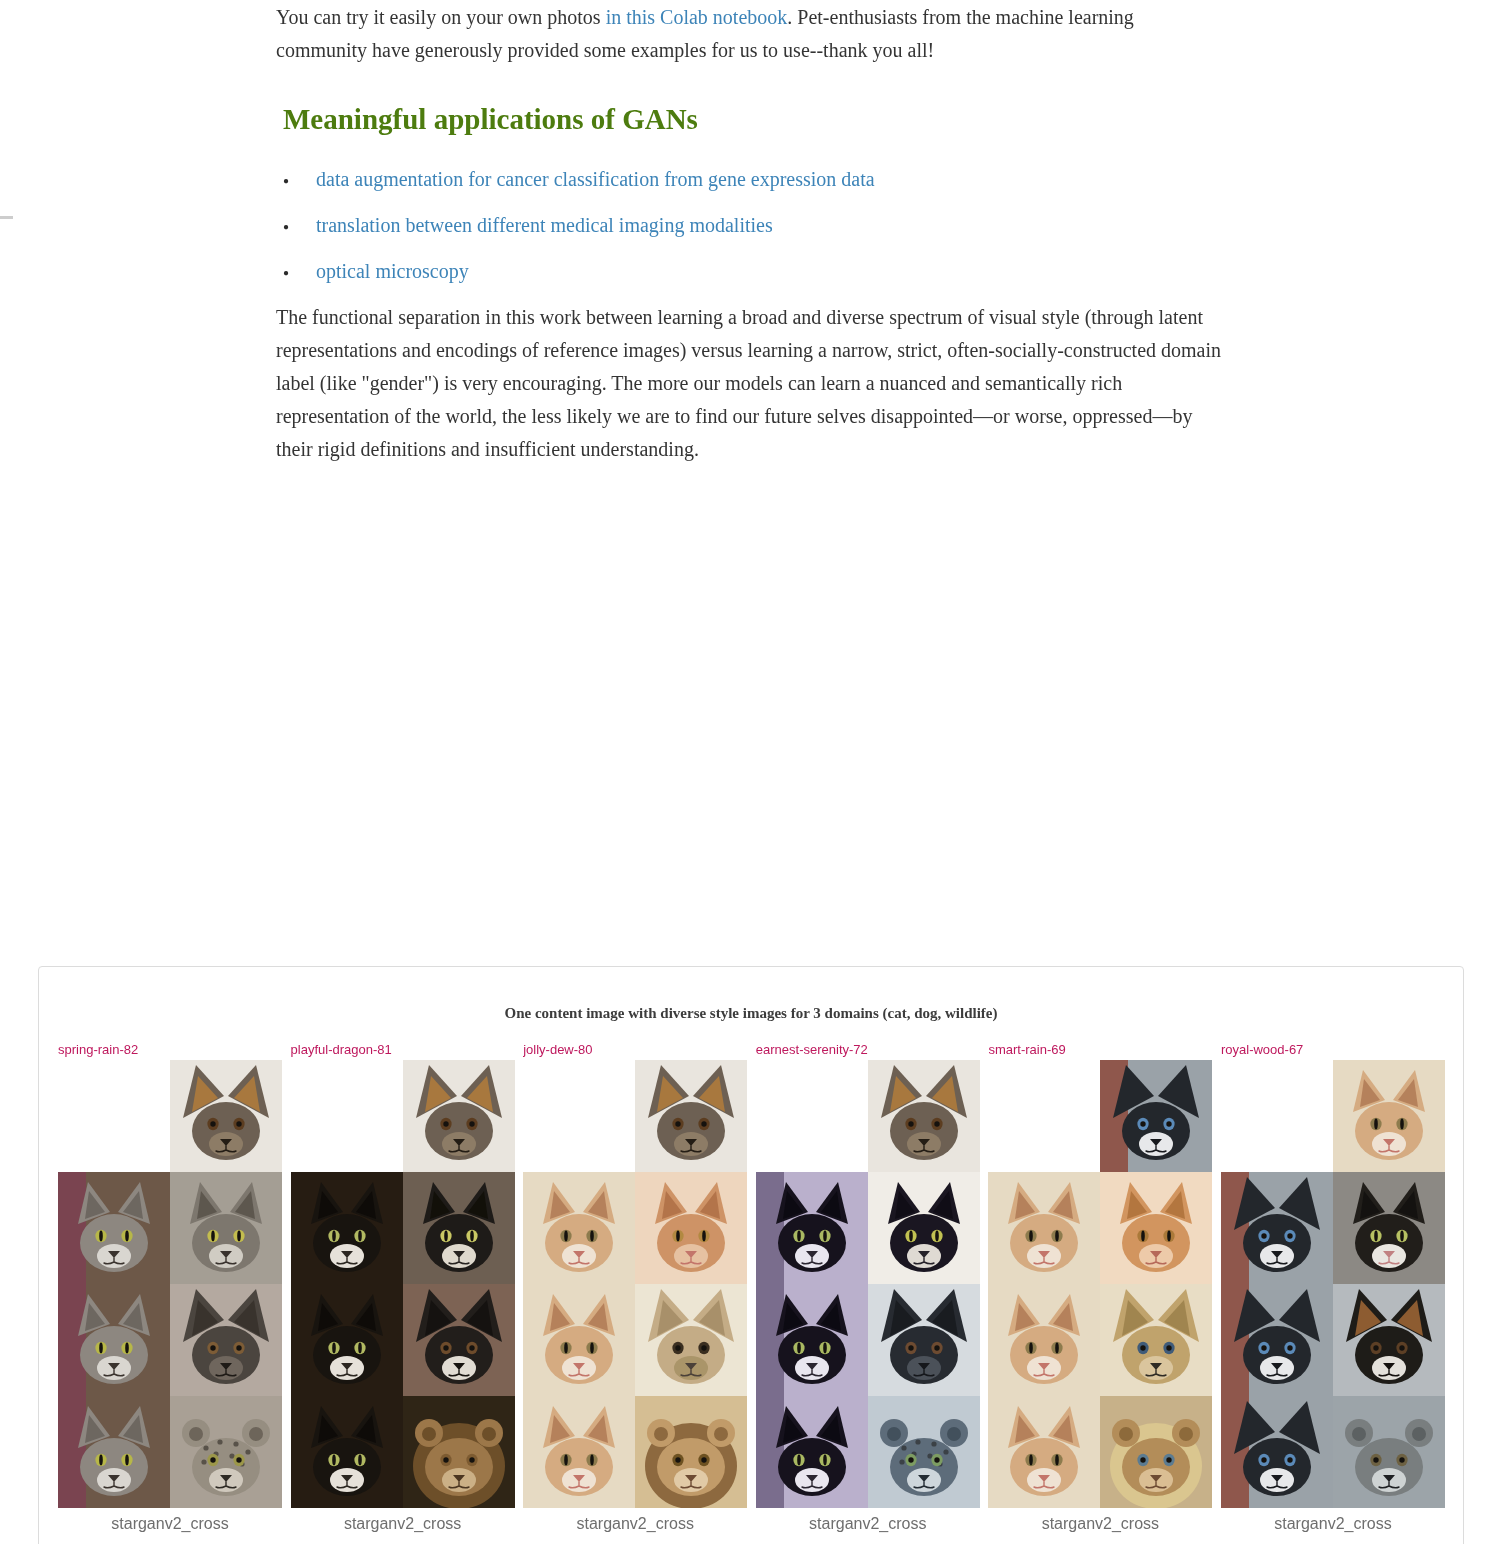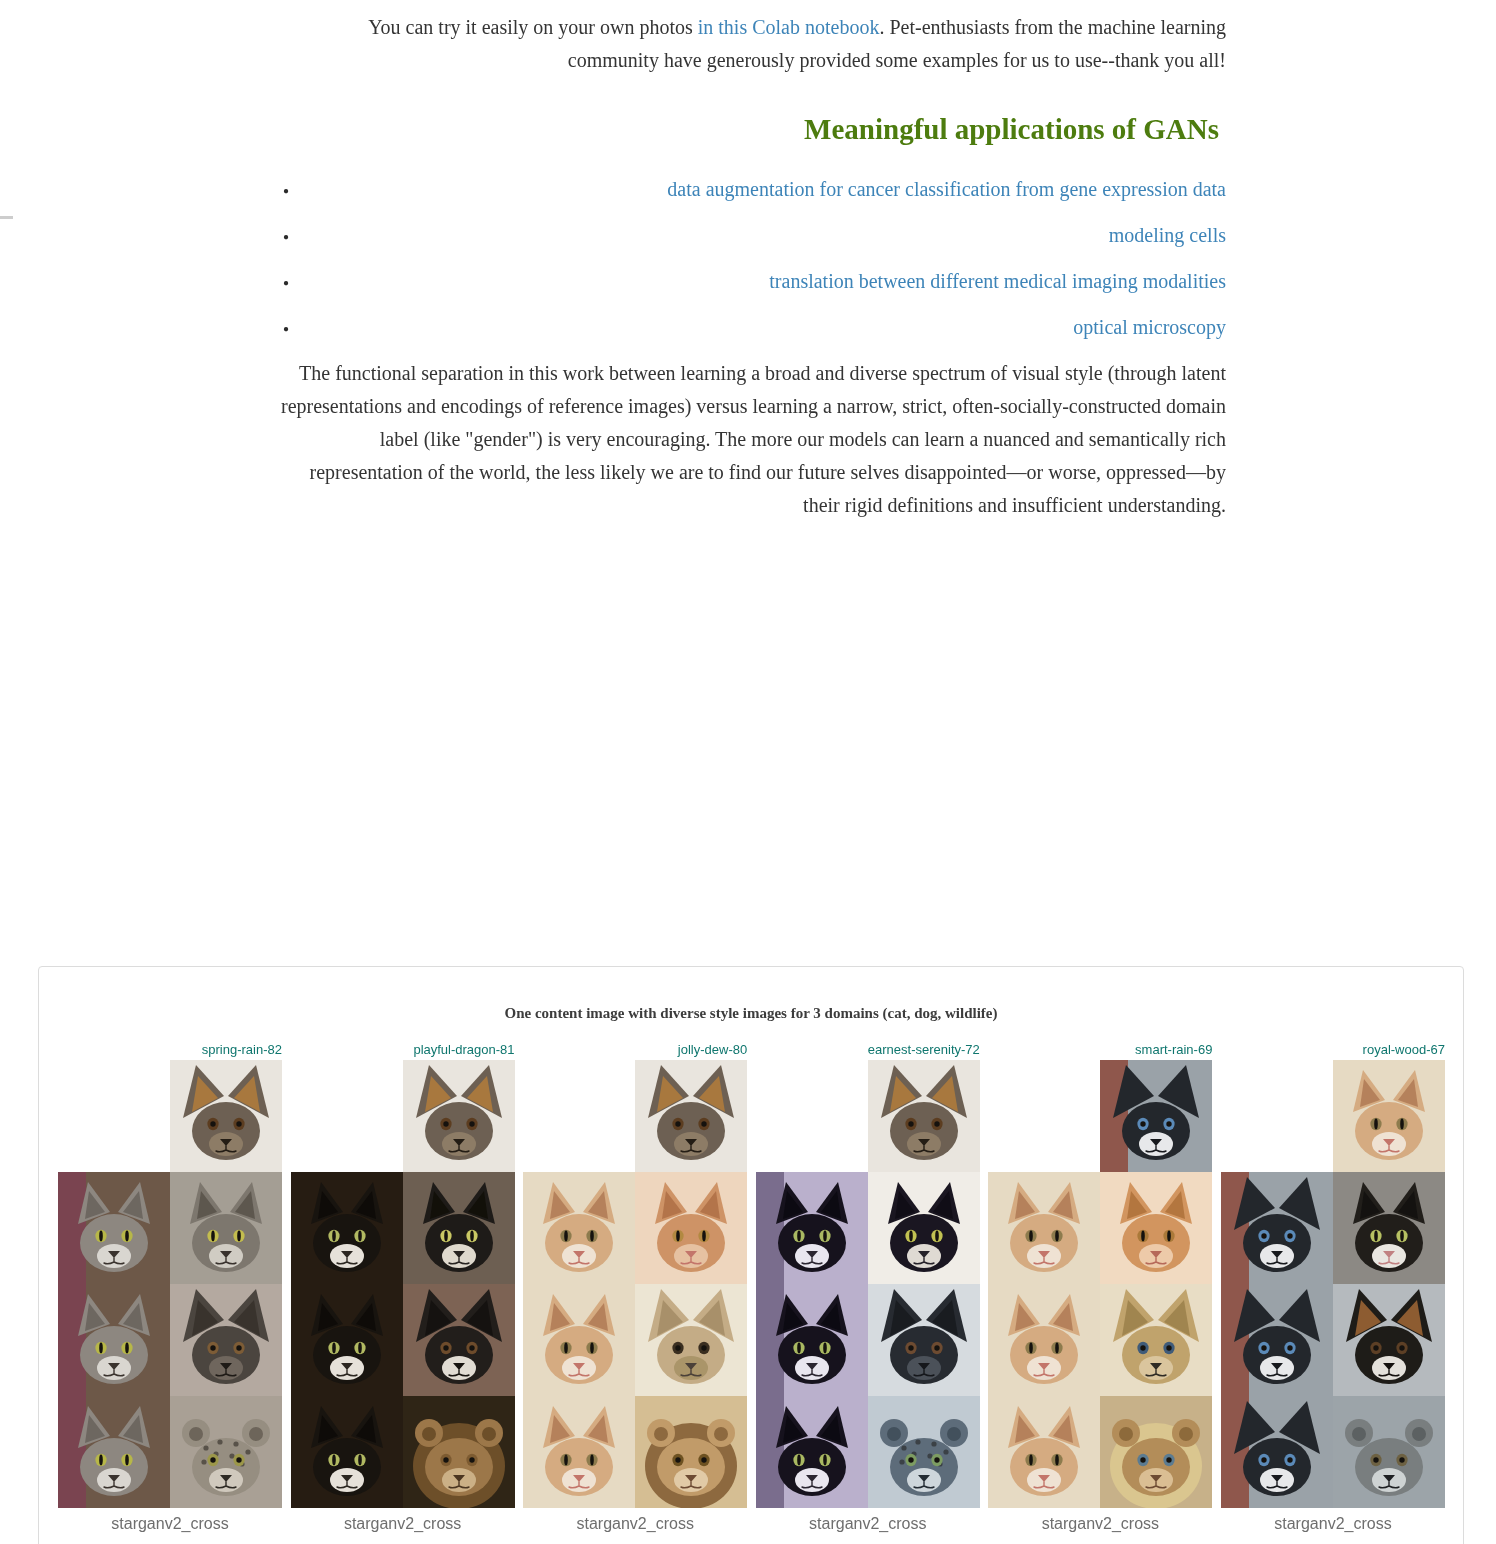--- a/index.html
+++ b/index.html
@@ -1,61 +1,60 @@
 <!DOCTYPE html>
 <html style="--link: #3d84b8;"><head>
 <meta charset="utf-8">
 <style>
   html,body{margin:0;padding:0;background:#ffffff;}
   body{width:1496px;height:1544px;overflow:hidden;position:relative;
        font-family:"Liberation Serif", serif;color:#343434;}
 
   .edge-dash{position:absolute;left:0;top:216px;width:13px;height:3px;background:#cdcdcd;}
 
-  .content{position:absolute;left:276px;top:11px;width:950px;text-align:right;}
+  .content{position:absolute;left:276px;top:1px;width:950px;}
   .content p{font-size:20px;line-height:33px;margin:0;}
   .p1{margin-top:6px;}
   .p2{margin-top:27px;}
   h2{font-family:"Liberation Serif", serif;font-size:29px;line-height:37px;
      font-weight:600;color:#4d7c0f;margin:7px;}
   .h-1{margin-top:34px;}
   .h-2{margin-top:42px;}
   .intro{margin-top:10px;}
   a.link{color:#3d84b8;text-decoration:none;cursor:pointer;}
   ul.apps{list-style:none;margin:25px 0 0 0;padding:0;}
   ul.apps li{position:relative;padding-left:40px;font-size:20px;line-height:33px;margin-bottom:13px;}
   ul.apps li::before{content:"●";position:absolute;left:7px;top:1px;font-size:10px;color:#2b2b2b;}
 
   .panel{position:absolute;left:38px;top:966px;width:1426px;height:660px;
          background:#ffffff;border:1px solid #dcdcdc;border-radius:4px;
          font-family:"Liberation Sans", sans-serif;box-sizing:border-box;}
   .panel-title{margin-top:38px;text-align:center;font-size:15px;font-weight:700;color:#3c3c3c;font-family:Liberation Serif, serif;}
   .columns{display:flex;justify-content:space-between;padding:0 18px 0 19px;margin-top:20px;}
   .col{width:224px;flex:0 0 224px;}
-  .run-name{display:block;font-size:13px;line-height:16px;color:#0f766e;text-decoration:none;
-            white-space:nowrap;overflow:hidden;cursor:pointer;text-align:right;}
+  .run-name{display:block;font-size:13px;line-height:16px;color:#be185d;text-decoration:none;
+            white-space:nowrap;overflow:hidden;cursor:pointer;}
   .grid{display:grid;grid-template-columns:112px 112px;grid-auto-rows:112px;margin-top:2px;}
   .cell{width:112px;height:112px;overflow:hidden;}
   .cell svg{display:block;}
   .caption{margin-top:7px;text-align:center;font-size:16px;color:#6e6e6e;}
 </style>
 </head>
 <body>
 
 <div class="edge-dash"></div>
 
 <div class="content">
   <p class="p1"><span>You can try it easily on your own photos </span><a class="link">in this Colab notebook</a><span>. Pet-enthusiasts from the machine learning community have generously provided some examples for us to use--thank you all!</span></p>
 
 
   <h2 class="h-1">Meaningful applications of GANs</h2>
 
   <ul class="apps">
     <li><span></span><a class="link">data augmentation for cancer classification from gene expression data</a></li>
-    <li><span></span><a class="link">modeling cells</a></li>
     <li><span></span><a class="link">translation between different medical imaging modalities</a></li>
     <li><span></span><a class="link">optical microscopy</a></li>
   </ul>
 
   <p class="intro">The functional separation in this work between learning a broad and diverse spectrum of visual style (through latent representations and encodings of reference images) versus learning a narrow, strict, often-socially-constructed domain label (like "gender") is very encouraging. The more our models can learn a nuanced and semantically rich representation of the world, the less likely we are to find our future selves disappointed—or worse, oppressed—by their rigid definitions and insufficient understanding.</p>
 </div>
 
 <div class="panel">
   <div class="panel-title">One content image with diverse style images for 3 domains (cat, dog, wildlife)</div>
   <div class="columns">

